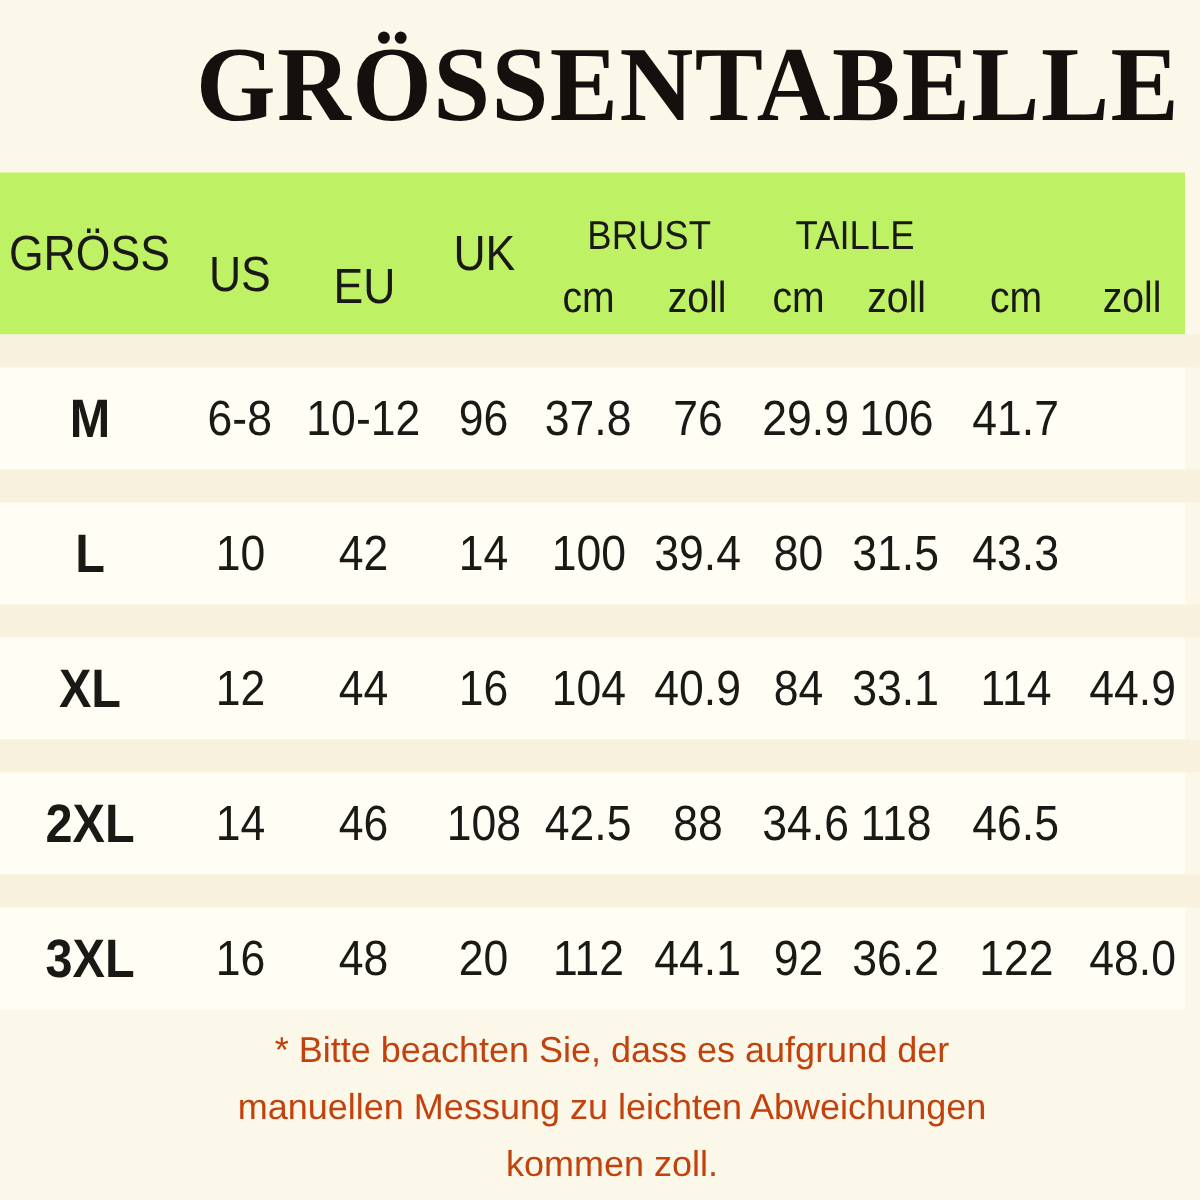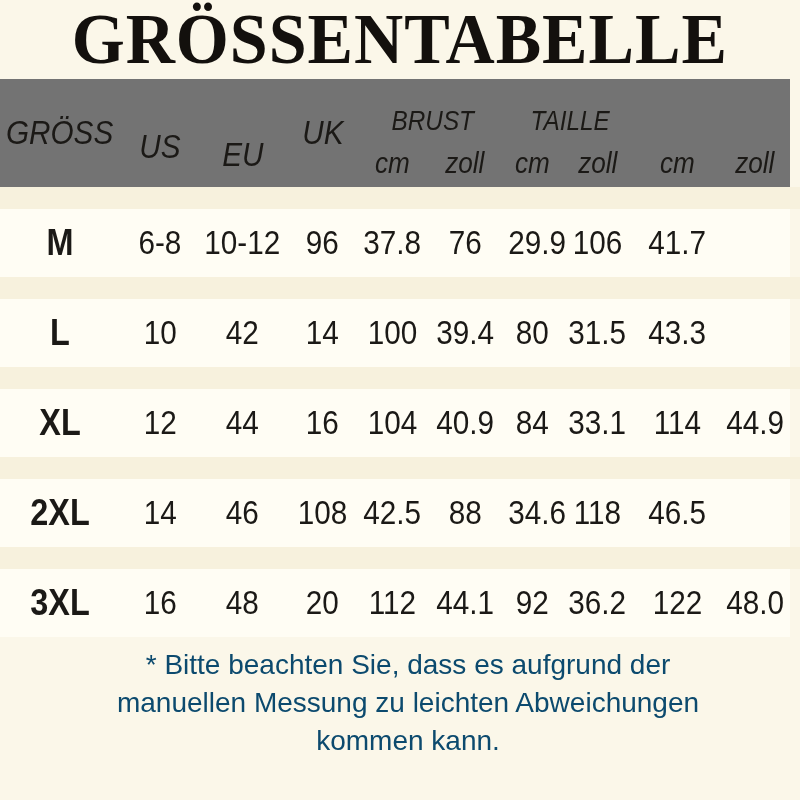--- a/index.html
+++ b/index.html
@@ -3,53 +3,53 @@
 <meta charset="utf-8">
 <style>
   html,body { margin:0; padding:0; }
   body {
     width:800px; height:800px; overflow:hidden;
     background:#fbf7e9;
     font-family:"Liberation Sans", sans-serif;
     color:#1b1916;
   }
   
-  .title-wrap { height:79px; display:flex; align-items:center; justify-content:center; }
+  .title-wrap { height:115px; display:flex; align-items:center; justify-content:flex-end; }
   .title {
     margin:0; font-family:"Liberation Serif", serif; font-weight:700;
     font-size:71px; letter-spacing:1px; color:#13100d;
     transform:scaleX(0.96); white-space:nowrap;
   }
   
   .grid {
     display:grid; width:790px;
     grid-template-columns:120px 80px 85px 75px 65px 80px 55px 75px 85px 70px;
   }
   .cell { text-align:center; overflow:visible; }
   .cell > span { display:inline-block; transform:scaleX(0.9); white-space:nowrap; }
   
   .thead {
-    background:#737373; height:108px;
-    grid-template-rows:60px 48px; align-items:center;font-style:italic;
+    background:#bef264; height:108px;
+    grid-template-rows:60px 48px; align-items:center;
   }
   .hsingle { grid-row:1/3; font-size:33px; font-weight:400; }
   .hgroup  { grid-row:1; font-size:27px; font-weight:400; align-self:end; padding-bottom:2px; }
   .hunit   { grid-row:2; font-size:29px; font-weight:400; align-self:center;text-align:center; }
   .gc1 { grid-column:1; } .gc2 { grid-column:2;margin-top:28px; } .gc3 { grid-column:3;margin-top:44px; } .gc4 { grid-column:4; }
   .gBrust  { grid-column:5/7; }
   .gTaille { grid-column:7/9; }
   .gHuefte { grid-column:9/11; }
   .u5 { grid-column:5; } .u6 { grid-column:6; } .u7 { grid-column:7; }
   .u8 { grid-column:8; } .u9 { grid-column:9; } .u10 { grid-column:10; }
   
   .stripe  { height:22px; background:#f7f1dd; }
   .rowband { height:68px; background:#fffdf4; align-items:center; font-size:33px; }
   .cell-size { font-weight:700; font-size:36px; }
   
-  .footer { padding-top:9px; text-align:center; font-size:28px; line-height:38px; color:#0c4a6e;padding-left:16px; }
+  .footer { padding-top:9px; text-align:center; font-size:24px; line-height:38px; color:#c2410c;padding-left:16px; }
   .footer .line { display:block; }
 </style>
 </head>
 <body>
 
 <div class="title-wrap">
   <h1 class="title">GRÖSSENTABELLE</h1>
 </div>
 
 <div class="grid thead">
@@ -132,14 +132,14 @@
   <div class="cell"><span>44.1</span></div>
   <div class="cell"><span>92</span></div>
   <div class="cell"><span>36.2</span></div>
   <div class="cell"><span>122</span></div>
   <div class="cell"><span>48.0</span></div>
 </div>
 
 <div class="footer">
   <span class="line">* Bitte beachten Sie, dass es aufgrund der</span>
   <span class="line">manuellen Messung zu leichten Abweichungen</span>
-  <span class="line">kommen kann.</span>
+  <span class="line">kommen zoll.</span>
 </div>
 
 </body></html>

